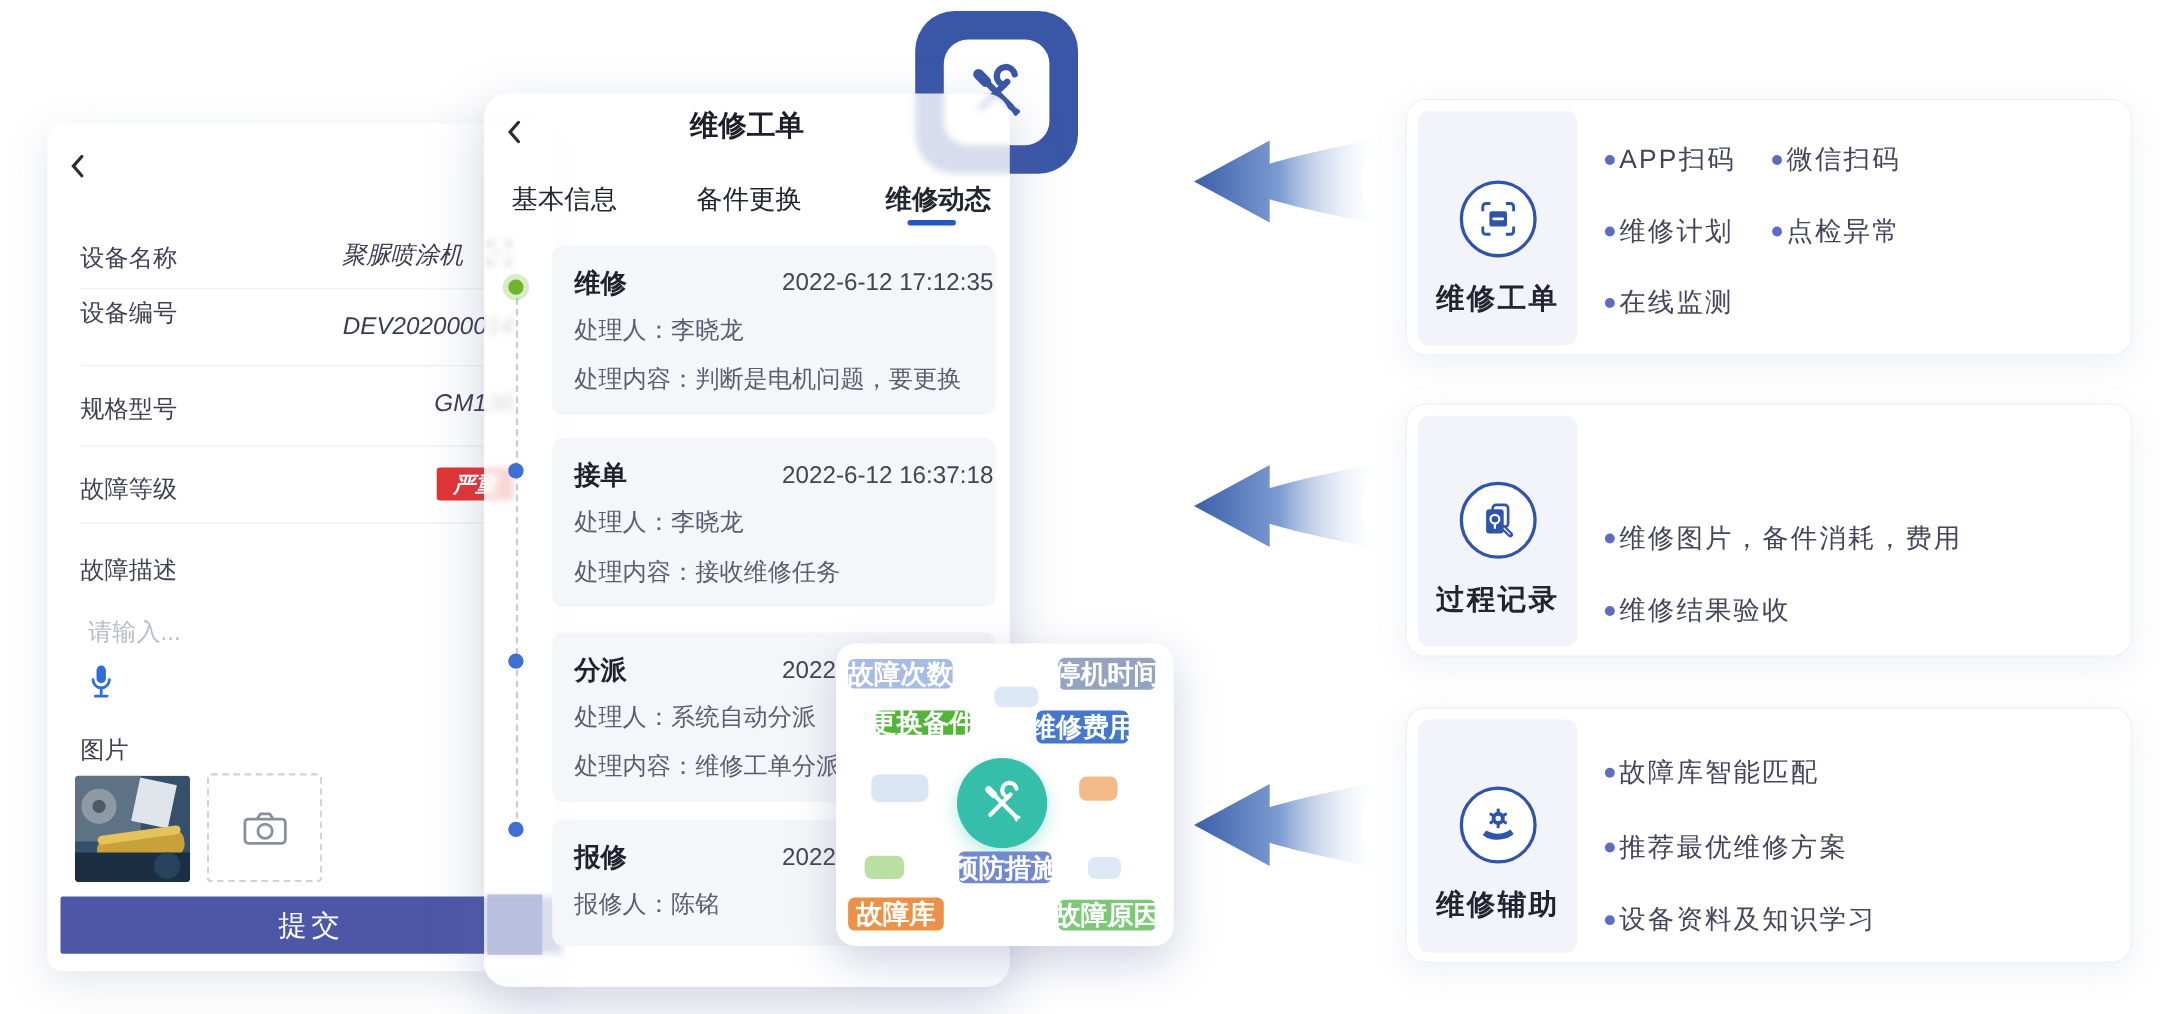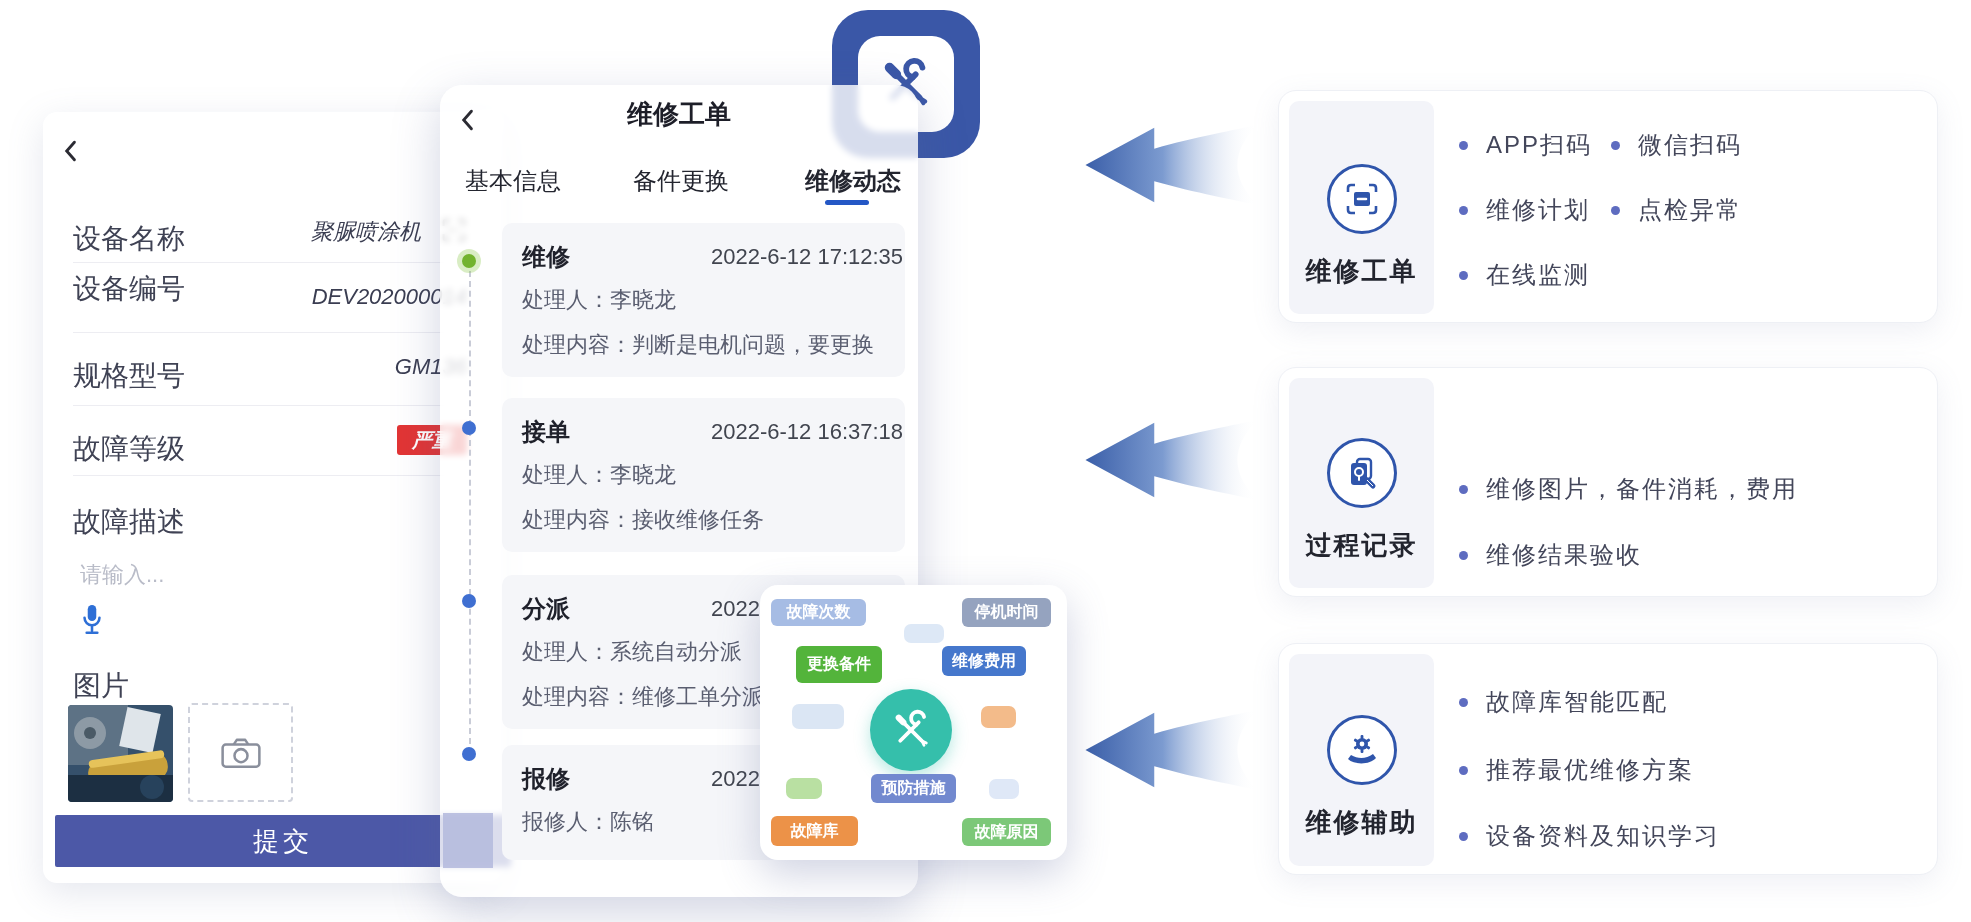--- a/index.html
+++ b/index.html
@@ -4,21 +4,21 @@
 <style>
   html,body{margin:0;padding:0;background:#fff;}
   .canvas{position:relative;width:1971px;height:922px;overflow:hidden;background:#fff;
           font-family:"Liberation Sans","DejaVu Sans",sans-serif;color:#23242e;}
   .abs{position:absolute;}
 
   
   .card-report{left:43px;top:112px;width:460px;height:771px;background:#fff;border-radius:14px;
     box-shadow:0 10px 36px rgba(110,120,160,.18);z-index:2;}
   .r-title{left:0;top:26px;width:460px;text-align:center;font-size:24px;font-weight:bold;color:#1d1e28;}
-  .r-label{font-size:28px;color:#3f4254;}
+  .r-label{font-size:22px;color:#3f4254;}
   .r-value{font-size:22px;color:#3a3d51;white-space:nowrap;}
   .r-sep{left:30px;width:400px;height:1px;background:#ededf2;}
   .row-value{display:flex;justify-content:flex-end;gap:20px;right:36px;font-style:italic;}
   .badge-severe{width:70px;height:30px;background:#e23434;border-radius:3px;color:#fff;font-size:20px;
     font-weight:bold;display:flex;align-items:center;justify-content:center;white-space:nowrap;}
   .placeholder{font-size:22px;color:#b9bcc8;}
   .photo{left:25px;top:593px;width:105px;height:97px;border-radius:4px;overflow:hidden;}
   .camera-box{left:145px;top:591px;width:105px;height:99px;border:2px dashed #cfd2dc;border-radius:4px;
     box-sizing:border-box;display:flex;align-items:center;justify-content:center;background:#fff;}
   .submit-btn{left:12px;top:703px;width:456px;height:52px;background:#4c58a7;color:#fff;font-size:26px;
@@ -40,38 +40,38 @@
   .ghost-block{left:3px;top:728px;width:50px;height:55px;background:#b6bbde;opacity:.9;}
 
   
   .app-icon{left:832px;top:10px;width:148px;height:148px;border-radius:36px;background:#3a57a7;z-index:1;}
   .app-icon-inner{left:26px;top:26px;width:96px;height:96px;border-radius:22px;background:#fff;
     display:flex;align-items:center;justify-content:center;}
 
   
   .card-analysis{left:760px;top:585px;width:307px;height:275px;background:#fff;border-radius:18px;
     box-shadow:0 14px 40px rgba(100,110,160,.30);z-index:8;}
-  .pill{border-radius:6px;color:#fff;font-size:16px;font-weight:bold;display:flex;align-items:center;
+  .pill{border-radius:6px;color:#fff;font-size:24px;font-weight:bold;display:flex;align-items:center;
     justify-content:center;white-space:nowrap;}
   .deco{border-radius:7px;}
   .teal-circle{left:110px;top:104px;width:82px;height:82px;border-radius:50%;background:#35bfab;
     display:flex;align-items:center;justify-content:center;box-shadow:0 6px 16px rgba(53,191,171,.35);}
 
   
   .arrow{width:185px;height:86px;z-index:4;}
 
   
   .fcard{left:1278px;width:660px;background:#fff;border:1px solid #eef0f5;border-radius:18px;
     box-shadow:0 8px 28px rgba(120,130,170,.12);z-index:2;box-sizing:border-box;}
   .fpanel{left:10px;top:10px;width:145px;background:#f3f4f9;border-radius:10px;
     display:flex;flex-direction:column;align-items:center;}
   .fcircle{width:70px;height:70px;border:3px solid #2f55ab;border-radius:50%;box-sizing:border-box;
     display:flex;align-items:center;justify-content:center;background:#fff;}
   .flabel{margin-top:20px;font-size:26px;font-weight:bold;color:#22242e;letter-spacing:2px;}
-  .bullet{display:flex;align-items:center;gap:18px;}
+  .bullet{display:flex;align-items:center;gap:4px;}
   .bullet .dot{width:9px;height:9px;border-radius:50%;background:#5e6cc0;flex:none;}
   .bullet span{font-size:24px;color:#43465a;letter-spacing:2px;white-space:nowrap;}
 </style>
 </head>
 <body>
 
 <div class="canvas">
 
   <div class="abs card-report">
     <svg class="abs" style="left:20px;top:28px" width="14" height="22" viewBox="0 0 12 20">
@@ -201,21 +201,21 @@
       <div class="abs tl-text" style="top:62px">报修人：陈铭</div>
     </div>
 
     <div class="abs ghost-block"></div>
   </div>
 
   <div class="abs card-analysis">
     <div class="abs pill" style="left:11px;top:14px;width:95px;height:27px;background:#a6bce4">故障次数</div>
     <div class="abs deco" style="left:144px;top:39px;width:40px;height:19px;background:#dde8f6"></div>
     <div class="abs pill" style="left:202px;top:13px;width:89px;height:29px;background:#95a3bf">停机时间</div>
-    <div class="abs pill" style="left:36px;top:61px;width:86px;height:37px;background:#53b43b">更换备件</div>
+    <div class="abs pill" style="left:36px;top:61px;width:86px;height:22px;background:#53b43b">更换备件</div>
     <div class="abs pill" style="left:182px;top:61px;width:84px;height:30px;background:#4577cc">维修费用</div>
     <div class="abs deco" style="left:32px;top:119px;width:52px;height:25px;background:#dbe6f4"></div>
     <div class="abs teal-circle">
       <svg width="46" height="46" viewBox="0 0 60 60">
         <g stroke="#fff" stroke-width="5" fill="none" stroke-linecap="round">
           <path d="M16,44 L40,20"></path>
           <path d="M47,13 a8.5,8.5 0 1 0 -10,10"></path>
           <path d="M17,17 L44,44"></path>
           <path d="M14,14 l6,6" stroke-width="8"></path>
           <path d="M44,44 l3,6 M44,44 l6,3" stroke-width="3.5"></path>

